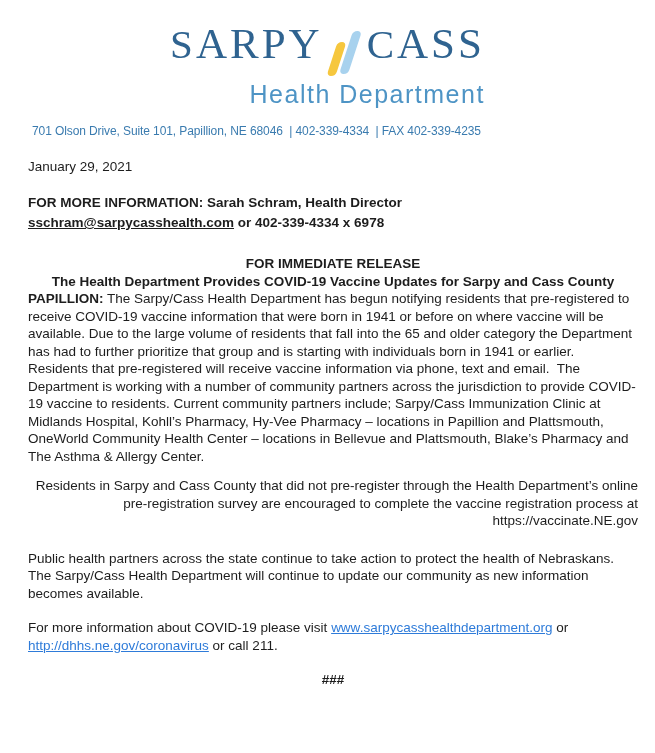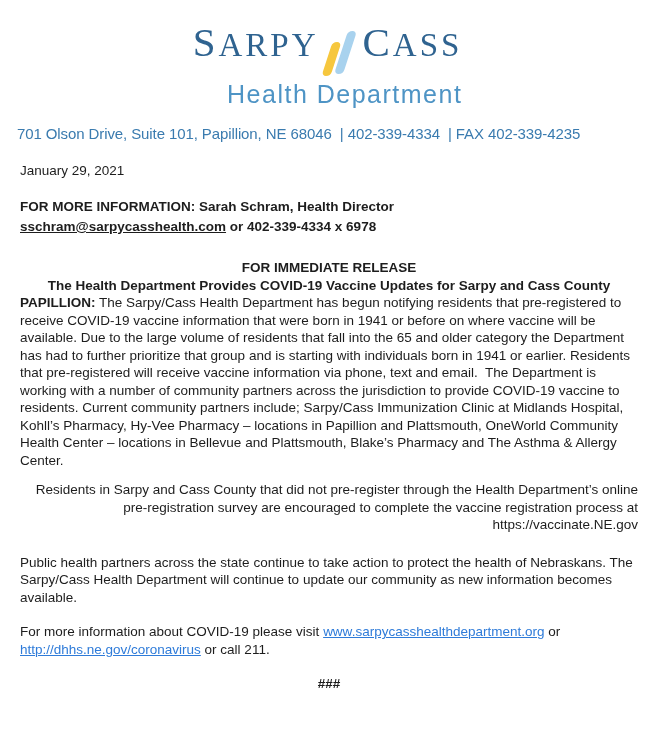--- a/index.html
+++ b/index.html
@@ -16,21 +16,21 @@
   
   .logo { margin: 22px auto 0; width: max-content; }
   .logo-row1 {
     display: flex;
     align-items: baseline;
     font-family: "Liberation Serif", serif;
     color: #2f6390;
     line-height: 1;
   }
   .cap-big   { font-size: 41px; letter-spacing: 3px; }
-  .cap-small { font-size: 33px; letter-spacing: 3px; text-align: right; }
+  .cap-small { font-size: 43px; letter-spacing: 3px; text-align: right; }
   .slashes {
     position: relative;
     width: 34px;
     height: 46px;
     align-self: flex-end;
     transform: translateY(9px);
     margin: 0 3px 0 7px;
   }
   .slash { position: absolute; width: 9px; border-radius: 5px; transform: skewX(-18deg); }
   .slash-yellow { left: 2px;  bottom: 1px; height: 34px; background: #f6c73e; }
@@ -40,30 +40,30 @@
     color: #4e94c5;
     font-size: 25px;
     letter-spacing: 1.5px;
     margin-top: 14px;
     line-height: 1;
   }
 
   
   .address-line {
     margin-top: 17px;
-    padding-left: 17px;
+    padding-left: 32px;
     color: #3a7baf;
-    font-size: 15px;
+    font-size: 12px;
     letter-spacing: -0.1px;
     white-space: pre;
     line-height: 1.3;
   }
 
   
-  .content { padding: 0 17px 0 20px; font-size: 13.5px; line-height: 17.5px; }
+  .content { padding: 0 17px 0 28px; font-size: 13.5px; line-height: 17.5px; }
   .date-line { margin-top: 18px; }
   .contact-block { margin-top: 18px; font-weight: 700; line-height: 20px; }
   .contact-email { text-decoration: underline; color: inherit; cursor: pointer; }
   .centered { text-align: center; }
   .release-label { margin-top: 22px; font-weight: 700; }
   .headline { margin-top: 0; font-weight: 700; }
   .para { white-space: pre-wrap; }
   .p1 { }
   .p2 { margin-top: 12px; text-align: right; }
   .p3 { margin-top: 20px; }

